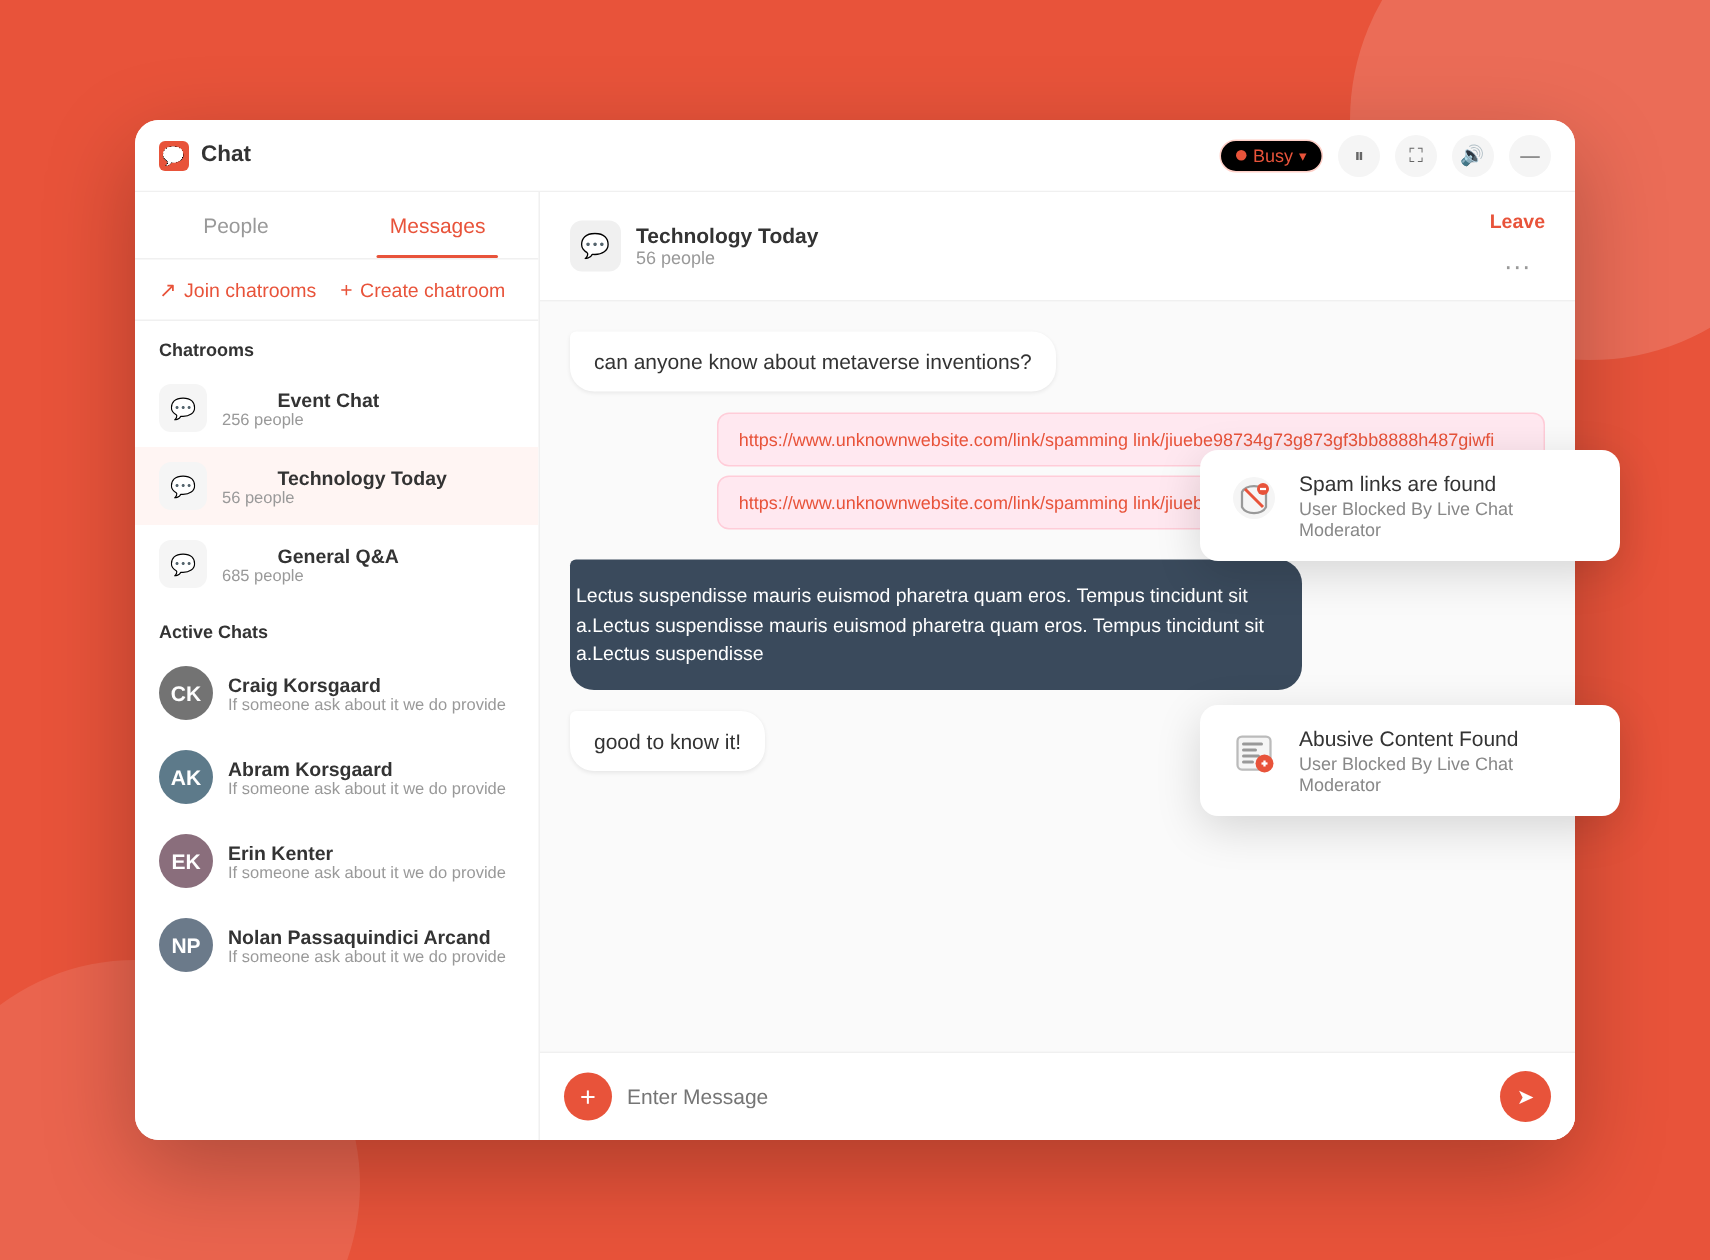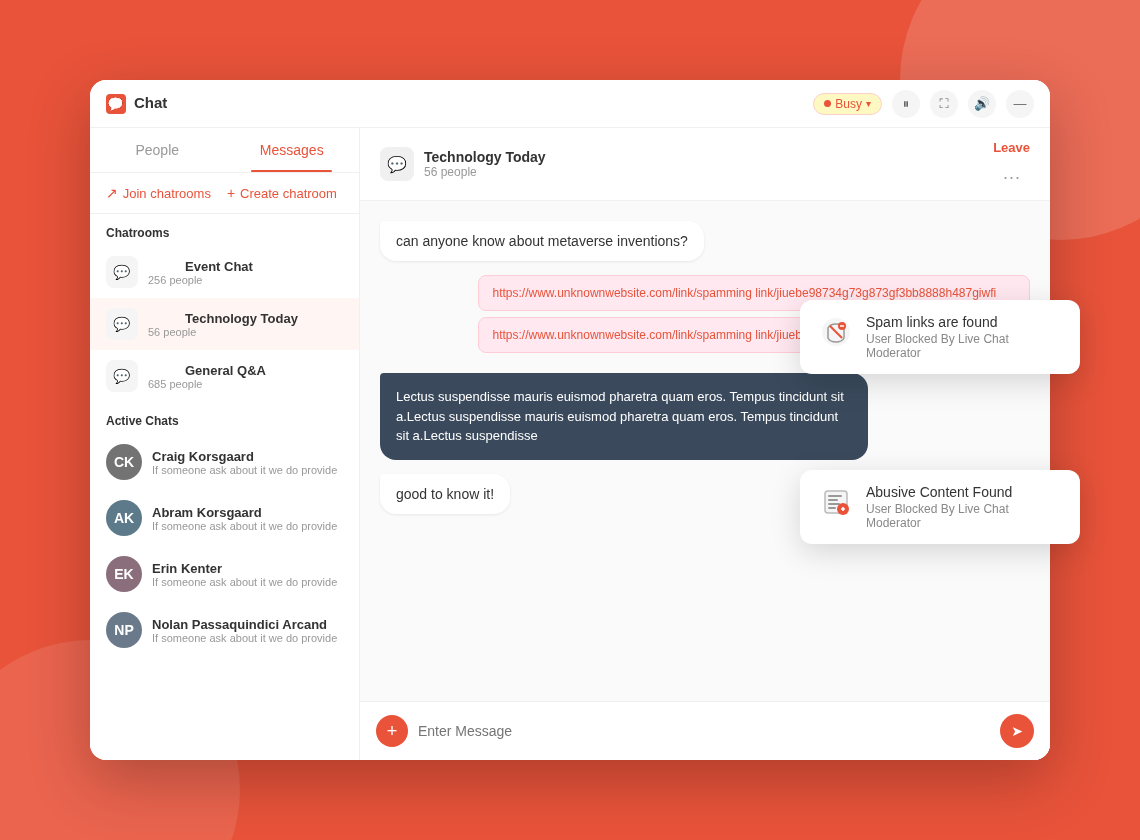--- a/index.html
+++ b/index.html
@@ -87,21 +87,21 @@
     }
     .title-bar-right {
       display: flex;
       align-items: center;
       gap: 10px;
     }
     .status-badge {
       display: flex;
       align-items: center;
       gap: 4px;
-      background: #fef9c3;
+      background: #000000;
       border: 1px solid #ffd0c8;
       border-radius: 12px;
       padding: 3px 10px;
       font-size: 12px;
       color: #e8533a;
       font-weight: 500;
     }
     .status-dot {
       width: 7px;
       height: 7px;
@@ -358,21 +358,21 @@
       margin-bottom: 6px;
       word-break: break-all;
     }
     .msg-dark {
       width: 75%;
       align-self: flex-start;
     }
     .msg-dark .bubble {
       background: #3a4a5c;
       border-radius: 4px 16px 16px 16px;
-      padding: 14px 16px;
+      padding: 14px 4px;
       font-size: 13px;
       color: #fff;
       line-height: 1.5;
     }
     .msg-good {
       align-self: flex-start;
     }
     .msg-good .bubble {
       background: #fff;
       border-radius: 4px 16px 16px 16px;

